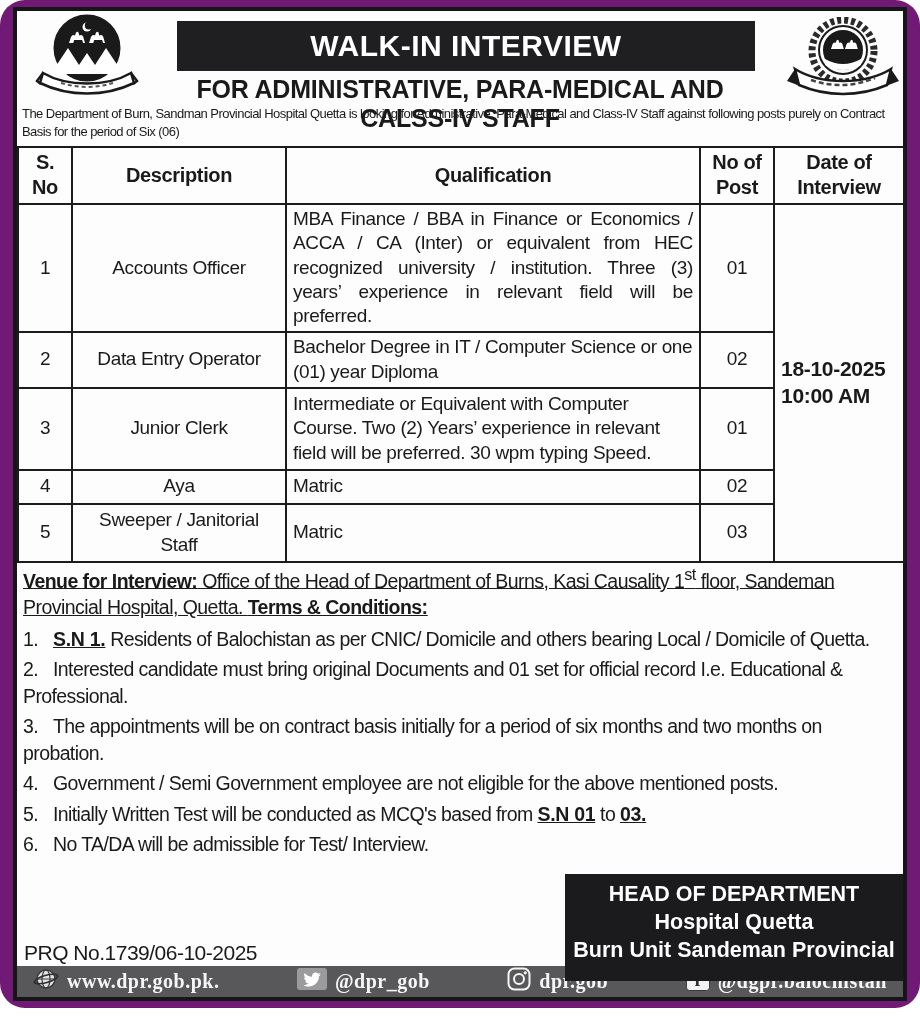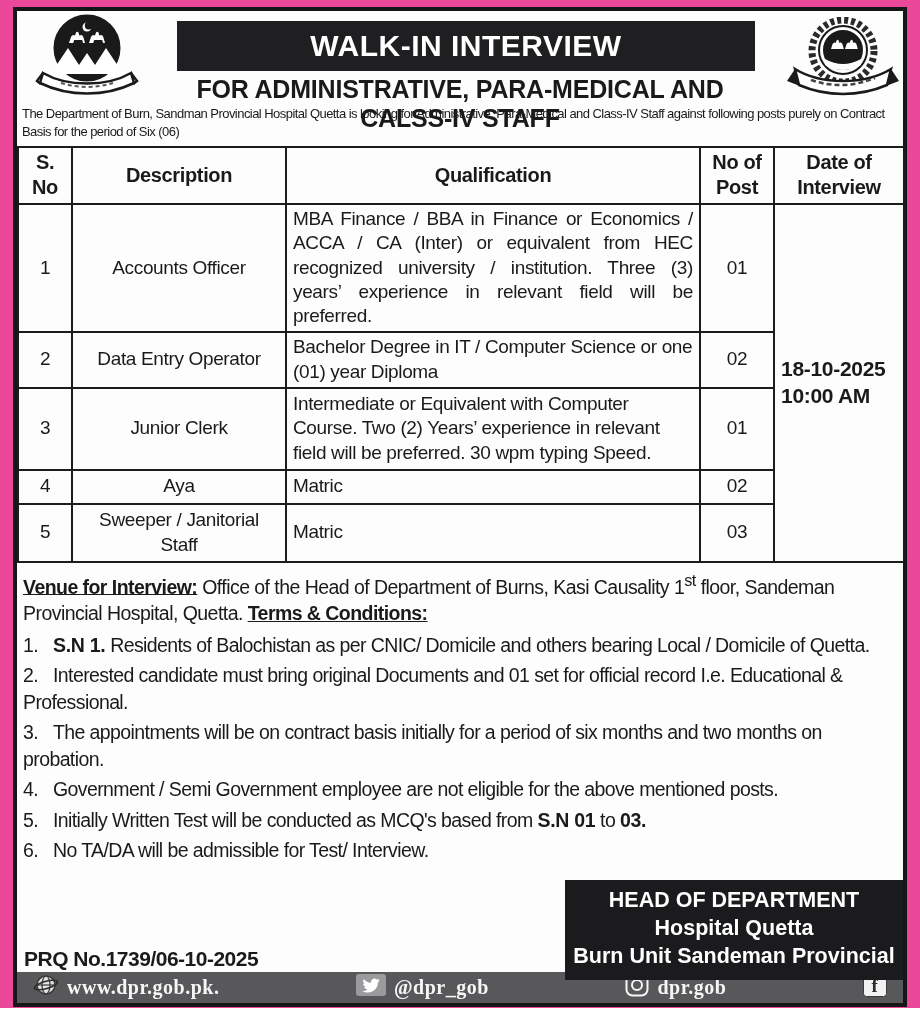--- a/index.html
+++ b/index.html
@@ -1,17 +1,17 @@
 <!DOCTYPE html>
 <html><head>
 <meta charset="utf-8">
 <style>
   html,body{margin:0;padding:0;background:#ffffff;}
   body{font-family:"Liberation Sans",sans-serif;color:#1a1a1a;}
-  .page{width:920px;height:1008px;box-sizing:border-box;padding-top:7px;background:#ec4899;overflow:hidden;}
+  .page{width:920px;height:1008px;box-sizing:border-box;padding-top:7px;background:#701a75;overflow:hidden;border-radius:25px;}
   .ad{margin:0 auto;width:886px;border:4px solid #161616;background:#fdfdfd;}
 
   
   .hdr{position:relative;height:92px;}
   .title-bar{position:absolute;left:160px;top:10px;width:578px;height:50px;background:#1f1f21;color:#ffffff;
     display:flex;align-items:center;justify-content:center;font-weight:bold;font-size:30px;letter-spacing:.5px;}
   .logo-left{position:absolute;left:10px;top:2px;}
   .logo-right{position:absolute;right:4px;top:6px;}
   .subtitle{position:absolute;left:150px;right:150px;top:64px;text-align:center;font-weight:bold;font-size:25px;letter-spacing:-.2px;}
 
@@ -21,31 +21,31 @@
   table{width:100%;border-collapse:collapse;table-layout:fixed;}
   th,td{border:2.5px solid #1c1c1c;padding:2px 6px;font-size:19px;letter-spacing:-.35px;line-height:1.28;vertical-align:middle;}
   th{font-size:20px;text-align:center;padding:2px 2px;}
   td.c{text-align:center;}
   td.q{text-align:justify;}
   td.date{font-weight:bold;font-size:21px;text-align:left;letter-spacing:-.3px;}
   tr.r1 td{height:106px;} tr.r2 td{height:50px;} tr.r3 td{height:76px;} tr.r4 td{height:28px;} tr.r5 td{height:52px;}
   tr.hd th{height:48px;}
 
   
-  .venue{font-size:19.5px;letter-spacing:-.55px;line-height:1.4;margin:6px 6px 3px;}
+  .venue{font-size:19.5px;letter-spacing:-.55px;line-height:1.4;margin:0 6px 3px;text-decoration:underline;}
   .bu{font-weight:bold;text-decoration:underline;}
   .term{font-size:19.5px;letter-spacing:-.6px;line-height:1.36;margin:4px 6px;}
   .term .num{display:inline-block;min-width:30px;}
-  .term b{letter-spacing:-.3px;}
+  .term b{letter-spacing:-.3px;text-decoration:underline;}
 
   
   .bottom{position:relative;height:104px;}
   .headbox{position:absolute;right:0;top:12px;width:334px;background:#1b1b1d;color:#fff;text-align:center;
-    font-weight:bold;font-size:21.5px;line-height:1.3;padding:7px 2px 9px;}
-  .prq{position:absolute;left:7px;bottom:1px;font-weight:bold;font-size:21px;letter-spacing:-.5px;}
+    font-weight:bold;font-size:21.5px;line-height:1.3;padding:7px 2px 16px;}
+  .prq{position:absolute;left:7px;bottom:1px;font-weight:normal;font-size:21px;letter-spacing:-.5px;}
 
   
   .footer{height:31px;background:#58585a;display:flex;align-items:center;justify-content:space-between;
     padding:0 16px;color:#f6f6f6;font-family:"Liberation Serif",serif;font-weight:bold;font-size:20px;letter-spacing:.5px;}
   .fitem{display:flex;align-items:center;gap:8px;justify-content:space-between;}
 </style>
 </head>
 <body>
 
 <div class="page">
@@ -190,17 +190,18 @@
         </span>
         <span>dpr.gob</span>
       </span>
       <span class="fitem">
         <span>
           <svg width="24" height="24" viewBox="0 0 24 24">
             <rect x="0.5" y="0.5" width="23" height="23" rx="3" fill="#f2f2f2" stroke="#3a3a3a"></rect>
             <text x="12" y="19" text-anchor="middle" font-family="Liberation Serif, serif" font-size="19" font-weight="bold" fill="#2e2e30">f</text>
           </svg>
         </span>
+        <span>@dgpr.balochistan</span>
       </span>
     </div>
   </div>
 
 </div>
 
 </body></html>

